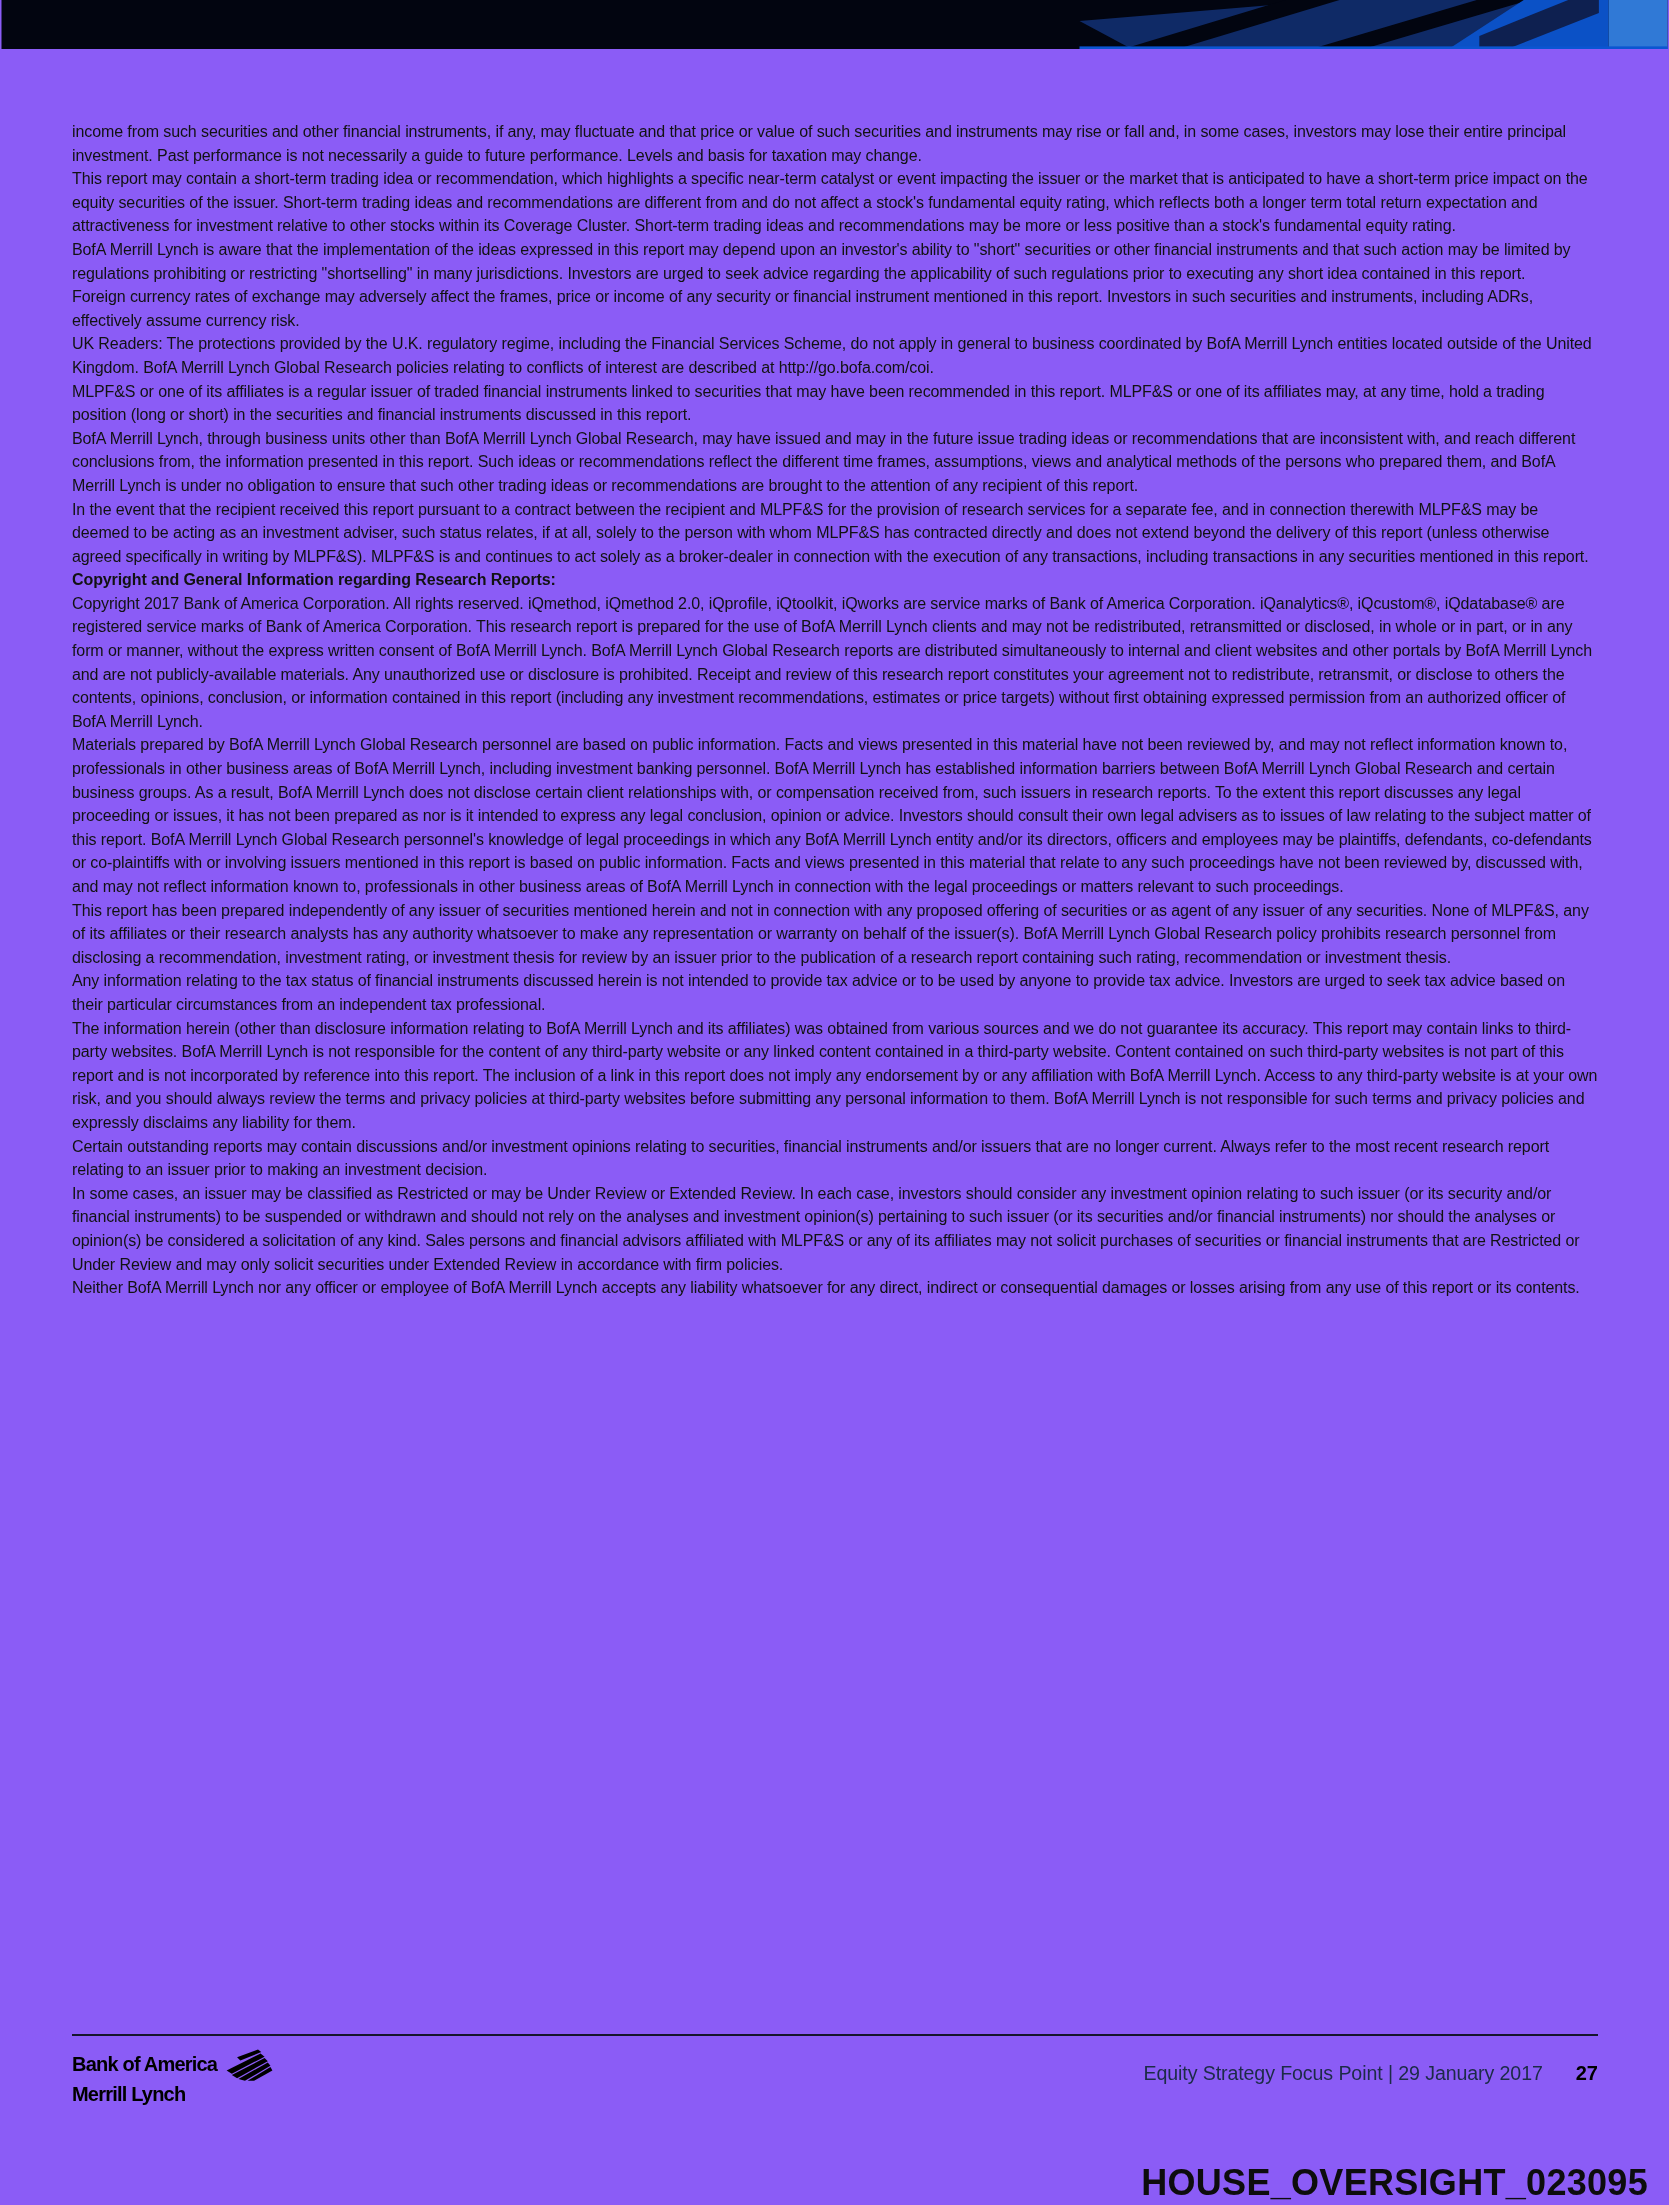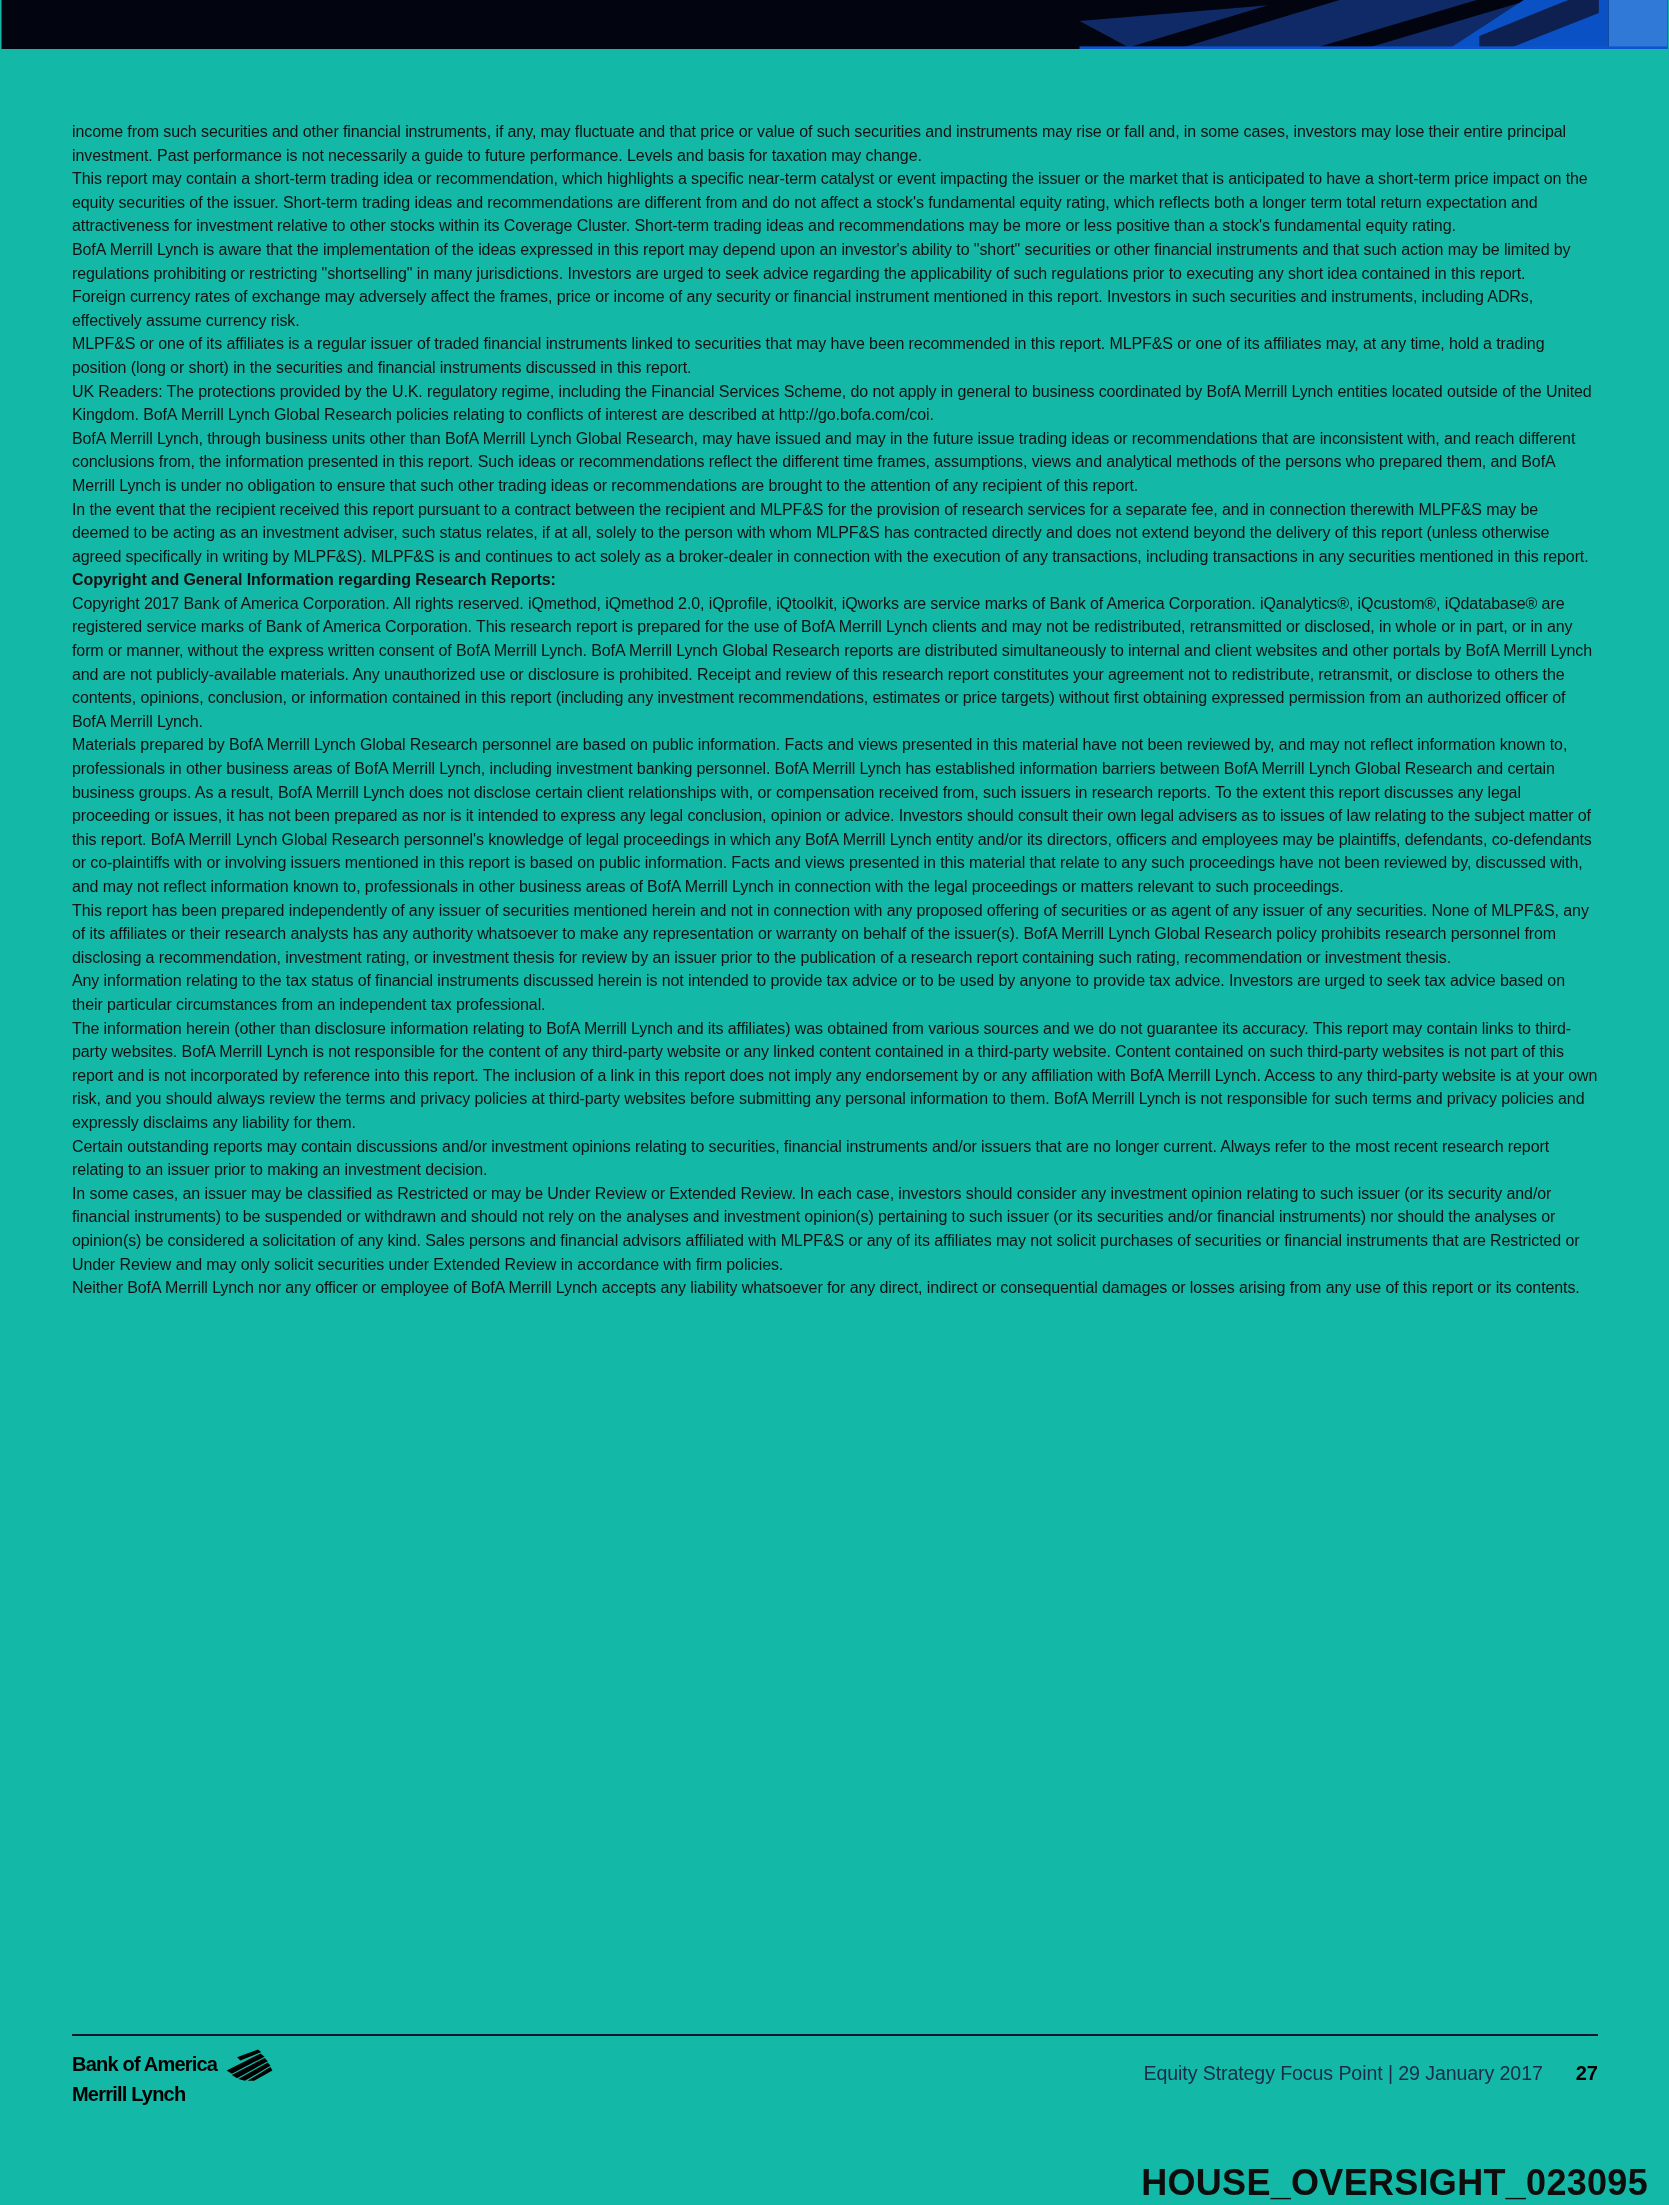--- a/index.html
+++ b/index.html
@@ -1,19 +1,19 @@
 <!DOCTYPE html>
 <html style="font-size:10.5px"><head>
 <meta charset="utf-8">
 <style>
   html,body{margin:0;padding:0;background:#888;}
   .page{
     position:relative;
     width:1669px;height:2205px;
-    background:#14b8a6;
+    background:#8b5cf6;
     font-family:"Liberation Sans",sans-serif;
     overflow:hidden;
   }
 
   
   .banner{position:absolute;left:0;top:0;width:1669px;height:49px;}
   .banner svg{display:block;}
 
   
   .disclaimer{
@@ -72,22 +72,22 @@
 
       <rect x="1650" y="71" width="900" height="4" fill="#0b55d2"></rect>
     </svg>
   </div>
 
   <div class="disclaimer">
       <p class="para">income from such securities and other financial instruments, if any, may fluctuate and that price or value of such securities and instruments may rise or fall and, in some cases, investors may lose their entire principal investment. Past performance is not necessarily a guide to future performance. Levels and basis for taxation may change.</p>
       <p class="para">This report may contain a short-term trading idea or recommendation, which highlights a specific near-term catalyst or event impacting the issuer or the market that is anticipated to have a short-term price impact on the equity securities of the issuer. Short-term trading ideas and recommendations are different from and do not affect a stock's fundamental equity rating, which reflects both a longer term total return expectation and attractiveness for investment relative to other stocks within its Coverage Cluster. Short-term trading ideas and recommendations may be more or less positive than a stock's fundamental equity rating.</p>
       <p class="para">BofA Merrill Lynch is aware that the implementation of the ideas expressed in this report may depend upon an investor's ability to "short" securities or other financial instruments and that such action may be limited by regulations prohibiting or restricting "shortselling" in many jurisdictions. Investors are urged to seek advice regarding the applicability of such regulations prior to executing any short idea contained in this report.</p>
       <p class="para">Foreign currency rates of exchange may adversely affect the frames, price or income of any security or financial instrument mentioned in this report. Investors in such securities and instruments, including ADRs, effectively assume currency risk.</p>
+      <p class="para">UK Readers: The protections provided by the U.K. regulatory regime, including the Financial Services Scheme, do not apply in general to business coordinated by BofA Merrill Lynch entities located outside of the United Kingdom. BofA Merrill Lynch Global Research policies relating to conflicts of interest are described at http://go.bofa.com/coi.</p>
       <p class="para">MLPF&amp;S or one of its affiliates is a regular issuer of traded financial instruments linked to securities that may have been recommended in this report. MLPF&amp;S or one of its affiliates may, at any time, hold a trading position (long or short) in the securities and financial instruments discussed in this report.</p>
-      <p class="para">UK Readers: The protections provided by the U.K. regulatory regime, including the Financial Services Scheme, do not apply in general to business coordinated by BofA Merrill Lynch entities located outside of the United Kingdom. BofA Merrill Lynch Global Research policies relating to conflicts of interest are described at http://go.bofa.com/coi.</p>
       <p class="para">BofA Merrill Lynch, through business units other than BofA Merrill Lynch Global Research, may have issued and may in the future issue trading ideas or recommendations that are inconsistent with, and reach different conclusions from, the information presented in this report. Such ideas or recommendations reflect the different time frames, assumptions, views and analytical methods of the persons who prepared them, and BofA Merrill Lynch is under no obligation to ensure that such other trading ideas or recommendations are brought to the attention of any recipient of this report.</p>
       <p class="para">In the event that the recipient received this report pursuant to a contract between the recipient and MLPF&amp;S for the provision of research services for a separate fee, and in connection therewith MLPF&amp;S may be deemed to be acting as an investment adviser, such status relates, if at all, solely to the person with whom MLPF&amp;S has contracted directly and does not extend beyond the delivery of this report (unless otherwise agreed specifically in writing by MLPF&amp;S). MLPF&amp;S is and continues to act solely as a broker-dealer in connection with the execution of any transactions, including transactions in any securities mentioned in this report.</p>
       <p class="para bold">Copyright and General Information regarding Research Reports:</p>
       <p class="para">Copyright 2017 Bank of America Corporation. All rights reserved. iQmethod, iQmethod 2.0, iQprofile, iQtoolkit, iQworks are service marks of Bank of America Corporation. iQanalytics®, iQcustom®, iQdatabase® are registered service marks of Bank of America Corporation. This research report is prepared for the use of BofA Merrill Lynch clients and may not be redistributed, retransmitted or disclosed, in whole or in part, or in any form or manner, without the express written consent of BofA Merrill Lynch. BofA Merrill Lynch Global Research reports are distributed simultaneously to internal and client websites and other portals by BofA Merrill Lynch and are not publicly-available materials. Any unauthorized use or disclosure is prohibited. Receipt and review of this research report constitutes your agreement not to redistribute, retransmit, or disclose to others the contents, opinions, conclusion, or information contained in this report (including any investment recommendations, estimates or price targets) without first obtaining expressed permission from an authorized officer of BofA Merrill Lynch.</p>
       <p class="para">Materials prepared by BofA Merrill Lynch Global Research personnel are based on public information. Facts and views presented in this material have not been reviewed by, and may not reflect information known to, professionals in other business areas of BofA Merrill Lynch, including investment banking personnel. BofA Merrill Lynch has established information barriers between BofA Merrill Lynch Global Research and certain business groups. As a result, BofA Merrill Lynch does not disclose certain client relationships with, or compensation received from, such issuers in research reports. To the extent this report discusses any legal proceeding or issues, it has not been prepared as nor is it intended to express any legal conclusion, opinion or advice. Investors should consult their own legal advisers as to issues of law relating to the subject matter of this report. BofA Merrill Lynch Global Research personnel's knowledge of legal proceedings in which any BofA Merrill Lynch entity and/or its directors, officers and employees may be plaintiffs, defendants, co-defendants or co-plaintiffs with or involving issuers mentioned in this report is based on public information. Facts and views presented in this material that relate to any such proceedings have not been reviewed by, discussed with, and may not reflect information known to, professionals in other business areas of BofA Merrill Lynch in connection with the legal proceedings or matters relevant to such proceedings.</p>
       <p class="para">This report has been prepared independently of any issuer of securities mentioned herein and not in connection with any proposed offering of securities or as agent of any issuer of any securities. None of MLPF&amp;S, any of its affiliates or their research analysts has any authority whatsoever to make any representation or warranty on behalf of the issuer(s). BofA Merrill Lynch Global Research policy prohibits research personnel from disclosing a recommendation, investment rating, or investment thesis for review by an issuer prior to the publication of a research report containing such rating, recommendation or investment thesis.</p>
       <p class="para">Any information relating to the tax status of financial instruments discussed herein is not intended to provide tax advice or to be used by anyone to provide tax advice. Investors are urged to seek tax advice based on their particular circumstances from an independent tax professional.</p>
       <p class="para">The information herein (other than disclosure information relating to BofA Merrill Lynch and its affiliates) was obtained from various sources and we do not guarantee its accuracy. This report may contain links to third-party websites. BofA Merrill Lynch is not responsible for the content of any third-party website or any linked content contained in a third-party website. Content contained on such third-party websites is not part of this report and is not incorporated by reference into this report. The inclusion of a link in this report does not imply any endorsement by or any affiliation with BofA Merrill Lynch. Access to any third-party website is at your own risk, and you should always review the terms and privacy policies at third-party websites before submitting any personal information to them. BofA Merrill Lynch is not responsible for such terms and privacy policies and expressly disclaims any liability for them.</p>
       <p class="para">Certain outstanding reports may contain discussions and/or investment opinions relating to securities, financial instruments and/or issuers that are no longer current.  Always refer to the most recent research report relating to an issuer prior to making an investment decision.</p>
       <p class="para">In some cases, an issuer may be classified as Restricted or may be Under Review or Extended Review. In each case, investors should consider any investment opinion relating to such issuer (or its security and/or financial instruments) to be suspended or withdrawn and should not rely on the analyses and investment opinion(s) pertaining to such issuer (or its securities and/or financial instruments) nor should the analyses or opinion(s) be considered a solicitation of any kind. Sales persons and financial advisors affiliated with MLPF&amp;S or any of its affiliates may not solicit purchases of securities or financial instruments that are Restricted or Under Review and may only solicit securities under Extended Review in accordance with firm policies.</p>

